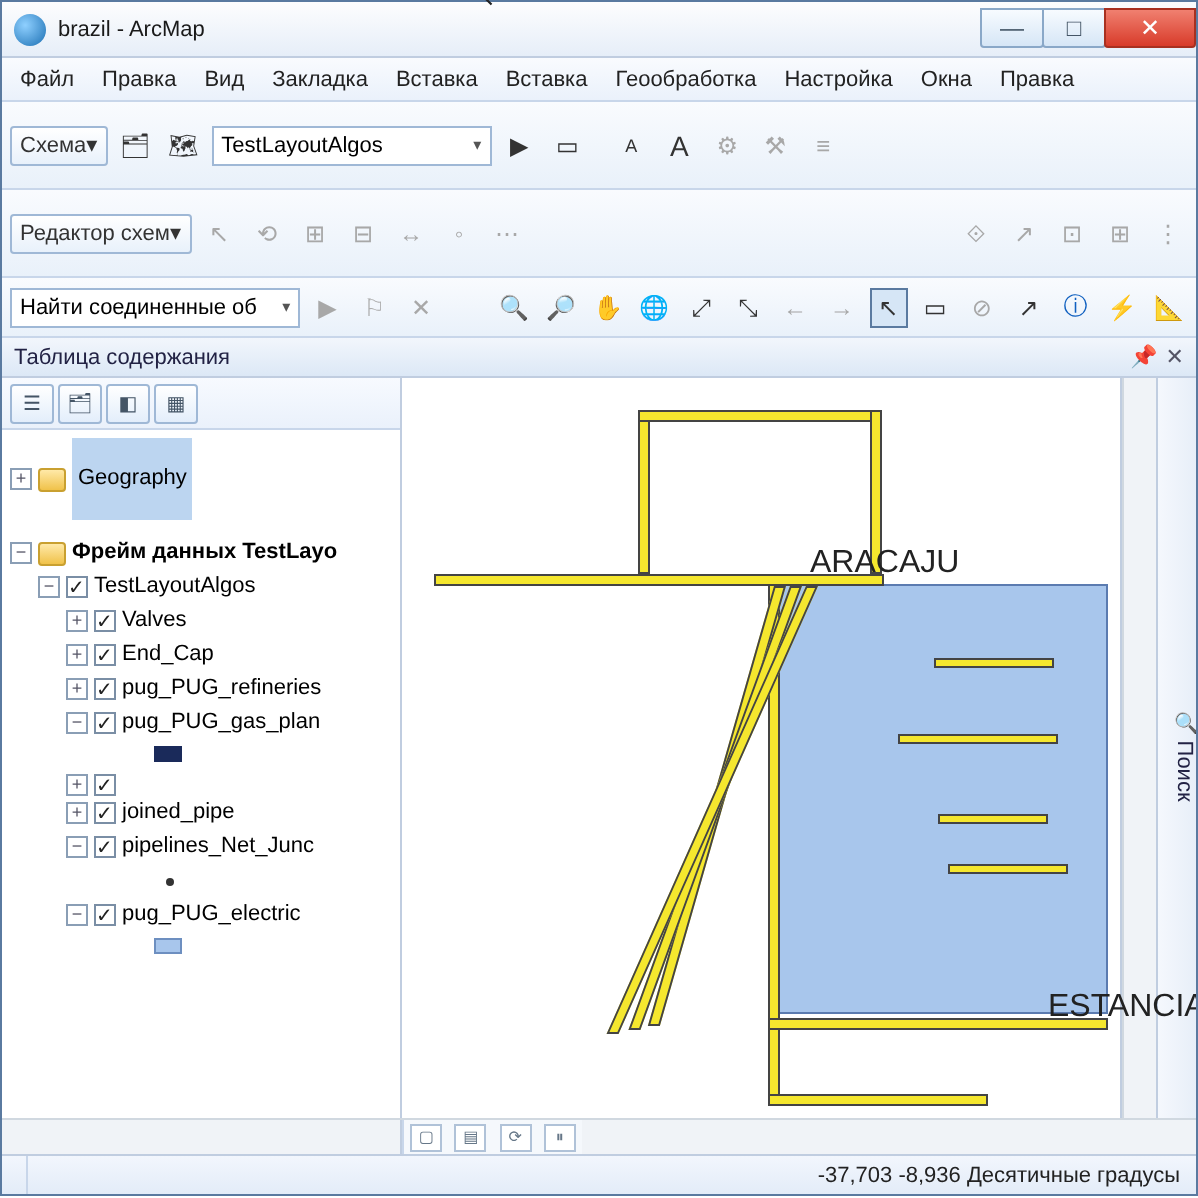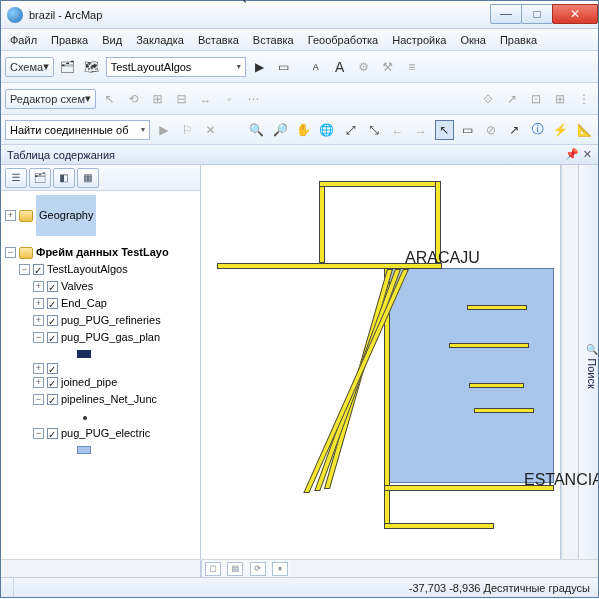--- a/index.html
+++ b/index.html
@@ -10,21 +10,21 @@
 .titlebar { height: 28px; background: linear-gradient(#fdfdfe,#e6eef8); display: flex; align-items: center; padding: 0 0 0 6px; border-bottom: 1px solid #c0cde0; }
 .titlebar .appicon { width: 16px; height: 16px; border-radius: 50%; background: radial-gradient(circle at 35% 35%, #8fd0ff, #1b6fb3); margin-right: 6px; }
 .titlebar .title { flex: 1; color: #1a1a1a; }
 .winbtns { display: flex; }
 .winbtn { width: 32px; height: 20px; margin-top: -2px; border: 1px solid #8aa8c8; background: linear-gradient(#f7fbff,#d6e6f6); color: #456; display: flex; align-items: center; justify-content: center; font-size: 12px; border-radius: 0 0 2px 2px; margin-left: -1px; }
 .winbtn.close { background: linear-gradient(#f08070,#d83b2a); color: #fff; border-color: #a83020; width: 46px; }
 
 .menubar { height: 22px; background: linear-gradient(#f9fbfe,#eaf1fb); border-bottom: 1px solid #c8d6ea; display: flex; align-items: center; padding: 0 2px; }
 .menubar span { padding: 2px 7px; color: #222; }
 
-.toolbar { height: 32px; background: linear-gradient(#f9fbfe,#e9f1fa); border-bottom: 1px solid #c8d6ea; display: flex; align-items: center; padding: 0 4px; gap: 4px; }
+.toolbar { height: 44px; background: linear-gradient(#f9fbfe,#e9f1fa); border-bottom: 1px solid #c8d6ea; display: flex; align-items: center; padding: 0 4px; gap: 4px; }
 .tbtn { width: 20px; height: 20px; border: 1px solid transparent; display: flex; align-items: center; justify-content: center; color: #333; font-size: 12px; }
 .tbtn.framed { border: 1px solid #9fb8d6; border-radius: 2px; background: linear-gradient(#fff,#e8f1fb); padding: 0 4px; white-space: nowrap; width: auto; height: 20px; font-size: 11px; }
 .tbtn.dis { color: #a8a8a8; }
 .dropdown { border: 1px solid #9fb8d6; background: #fff; height: 20px; display: flex; align-items: center; padding: 0 4px; width: 140px; justify-content: space-between; }
 .dropdown .arrow { font-size: 8px; color: #555; }
 
 .body { flex: 1; display: flex; flex-direction: column; overflow: hidden; }
 
 .toc-header { height: 20px; background: linear-gradient(#f2f6fc,#dce8f6); border-bottom: 1px solid #c0cde0; display: flex; align-items: center; padding: 0 6px; color: #224; }
 .toc-header .pin { margin-left: auto; display: flex; gap: 4px; color: #556; }

